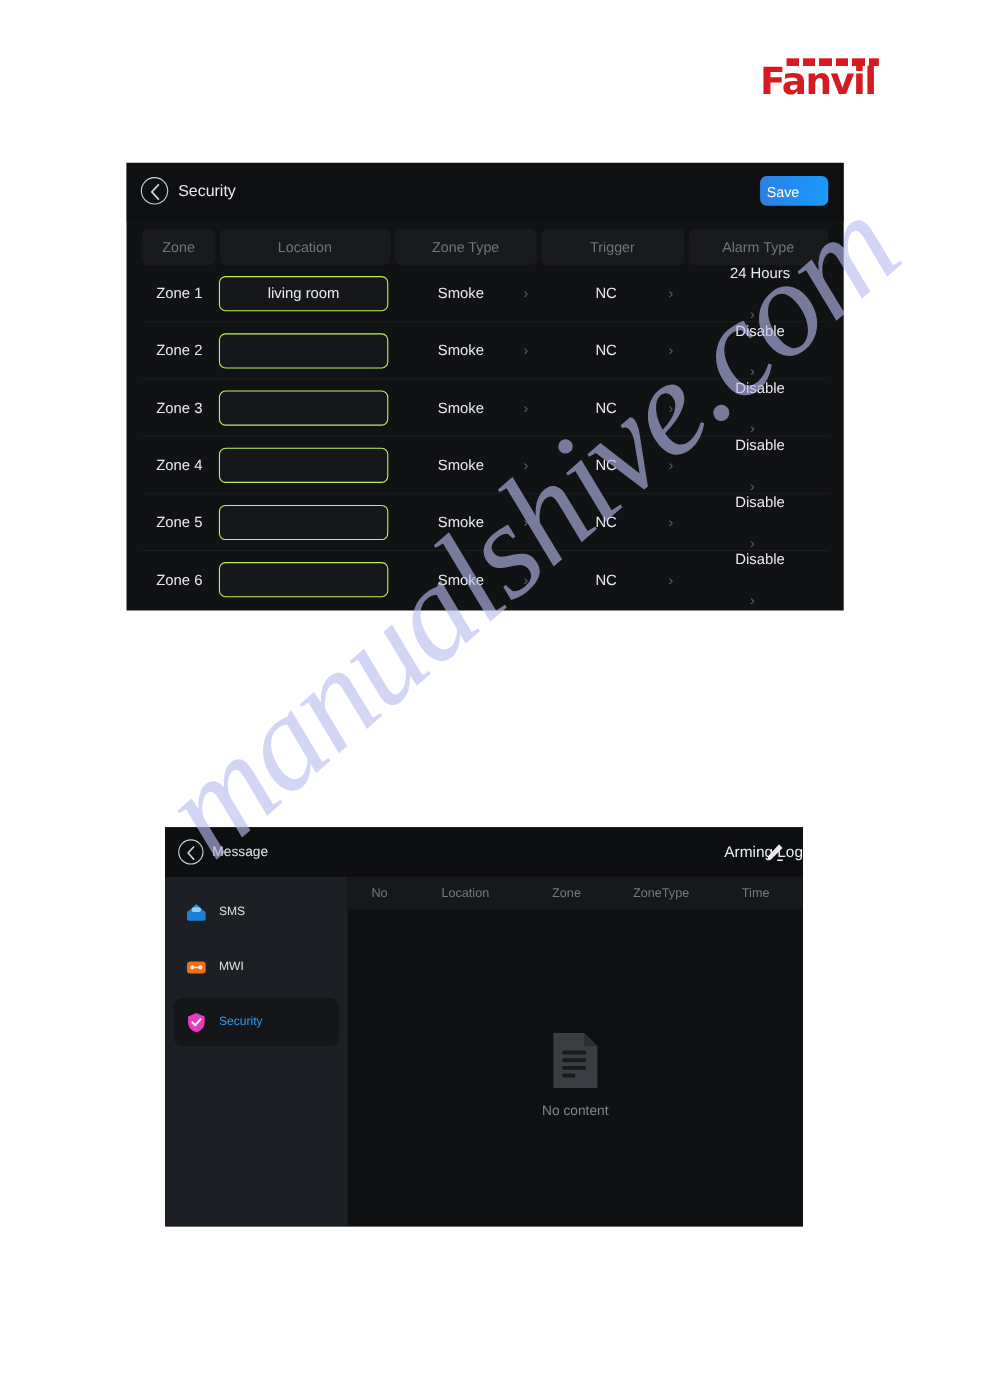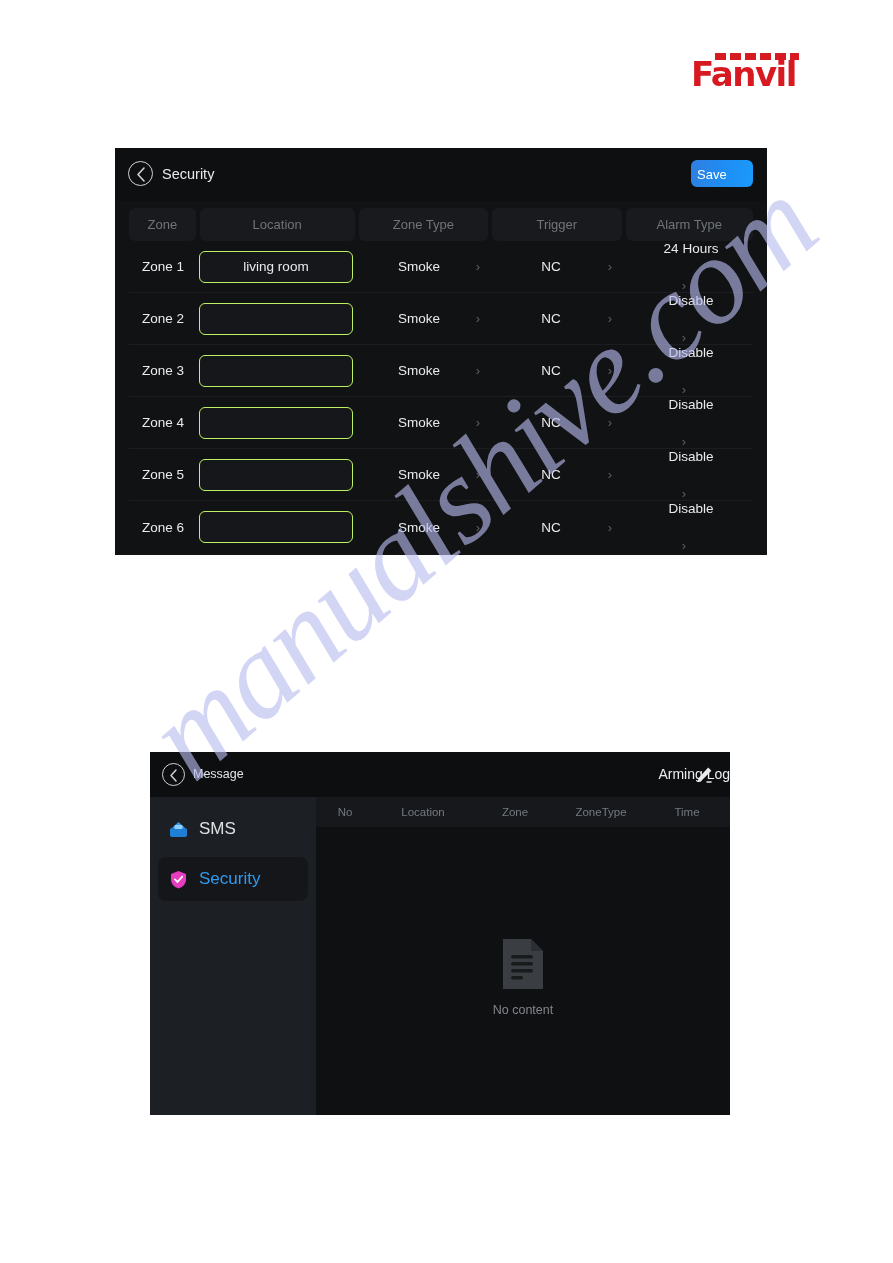--- a/index.html
+++ b/index.html
@@ -254,21 +254,21 @@
     cursor: pointer;
   }
   .side-item.active { background: #141619; }
   .side-icon {
     width: 21px; height: 21px;
     margin-right: 10px;
     flex: 0 0 21px;
     position: relative;
   }
   .side-label {
-    font-size: 17px;
+    font-size: 11px;
     color: #dfe1e4;
   }
   .side-item.active .side-label { color: #2f9bf0; }
 
   #arm-content {
     flex: 1;
     background: #0f1012;
     position: relative;
   }
   #arm-colhead {
@@ -479,20 +479,31 @@
         <span class="side-icon">
           <svg width="21" height="21" viewBox="0 0 21 21">
             <rect x="2" y="9" width="17" height="9" rx="2" fill="#1f7fd4"></rect>
             <path d="M4 9 L10.5 3 L17 9 Z" fill="#3b9ae8"></path>
             <rect x="6.5" y="6" width="8" height="4" rx="1" fill="#8fd0ff"></rect>
           </svg>
         </span>
         <span class="side-label">SMS</span>
       </div>
 
+      <div class="side-item">
+        <span class="side-icon">
+          <svg width="21" height="21" viewBox="0 0 21 21">
+            <rect x="2" y="5" width="17" height="11" rx="3" fill="#e8701f"></rect>
+            <circle cx="6.8" cy="10.5" r="1.9" fill="#fce3cf"></circle>
+            <circle cx="14.2" cy="10.5" r="1.9" fill="#fce3cf"></circle>
+            <rect x="8.4" y="9.8" width="4.2" height="1.4" fill="#fce3cf"></rect>
+          </svg>
+        </span>
+        <span class="side-label">MWI</span>
+      </div>
 
 
       <div class="side-item active">
         <span class="side-icon">
           <svg width="21" height="21" viewBox="0 0 21 21">
             <path d="M10.5 2 L18 5 V10.5 C18 15 14.6 18.2 10.5 19.4 C6.4 18.2 3 15 3 10.5 V5 Z" fill="#e83cc0"></path>
             <polyline points="6.9,10.4 9.5,13 14.2,7.7" fill="none" stroke="#ffffff" stroke-width="1.8" stroke-linecap="round" stroke-linejoin="round"></polyline>
           </svg>
         </span>
         <span class="side-label">Security</span>

